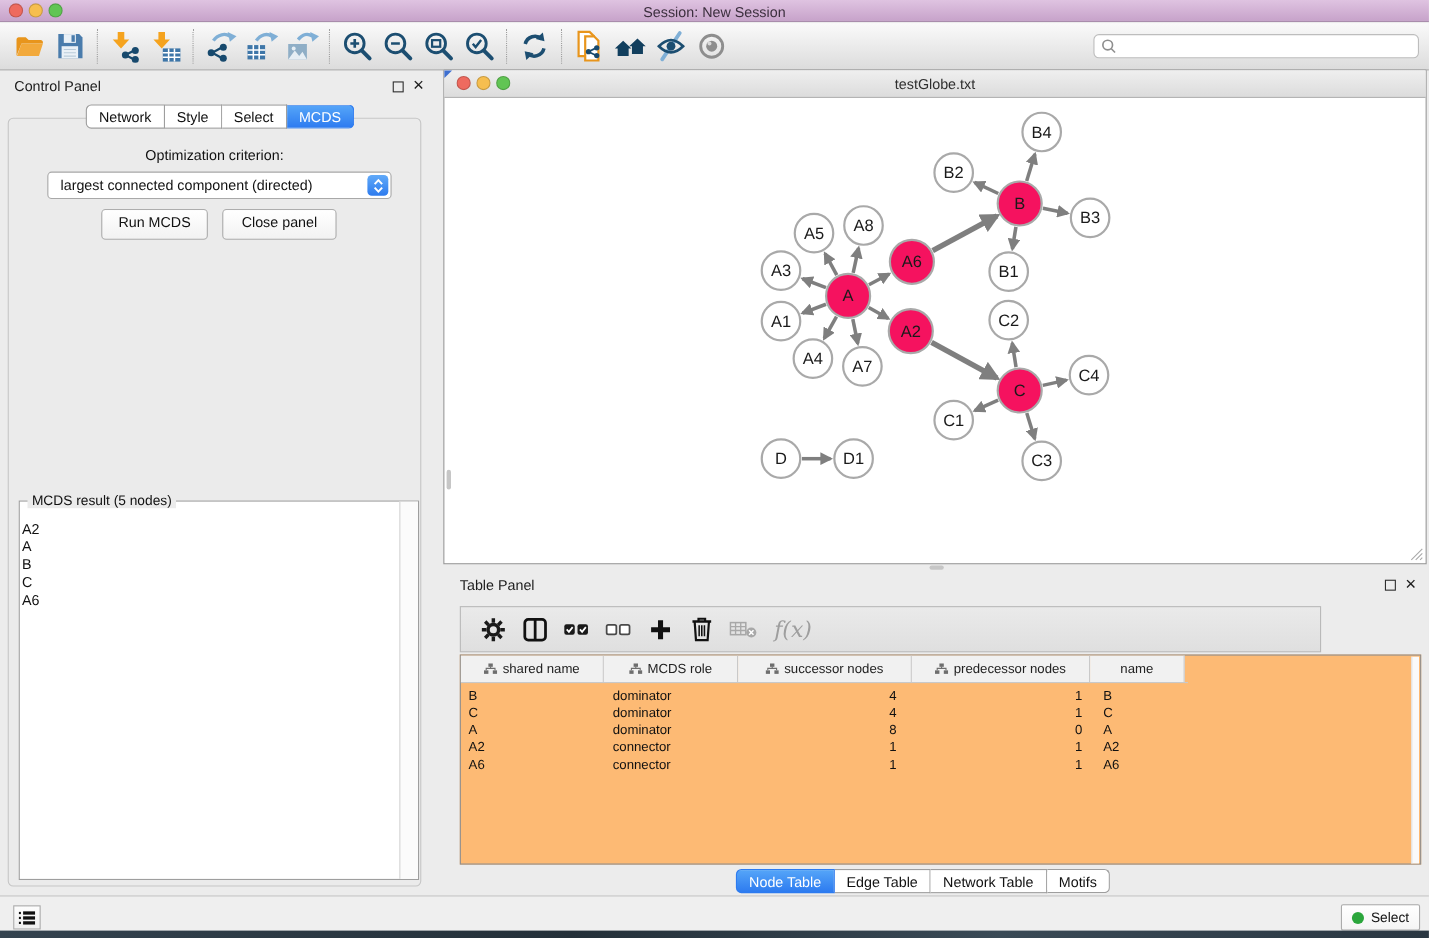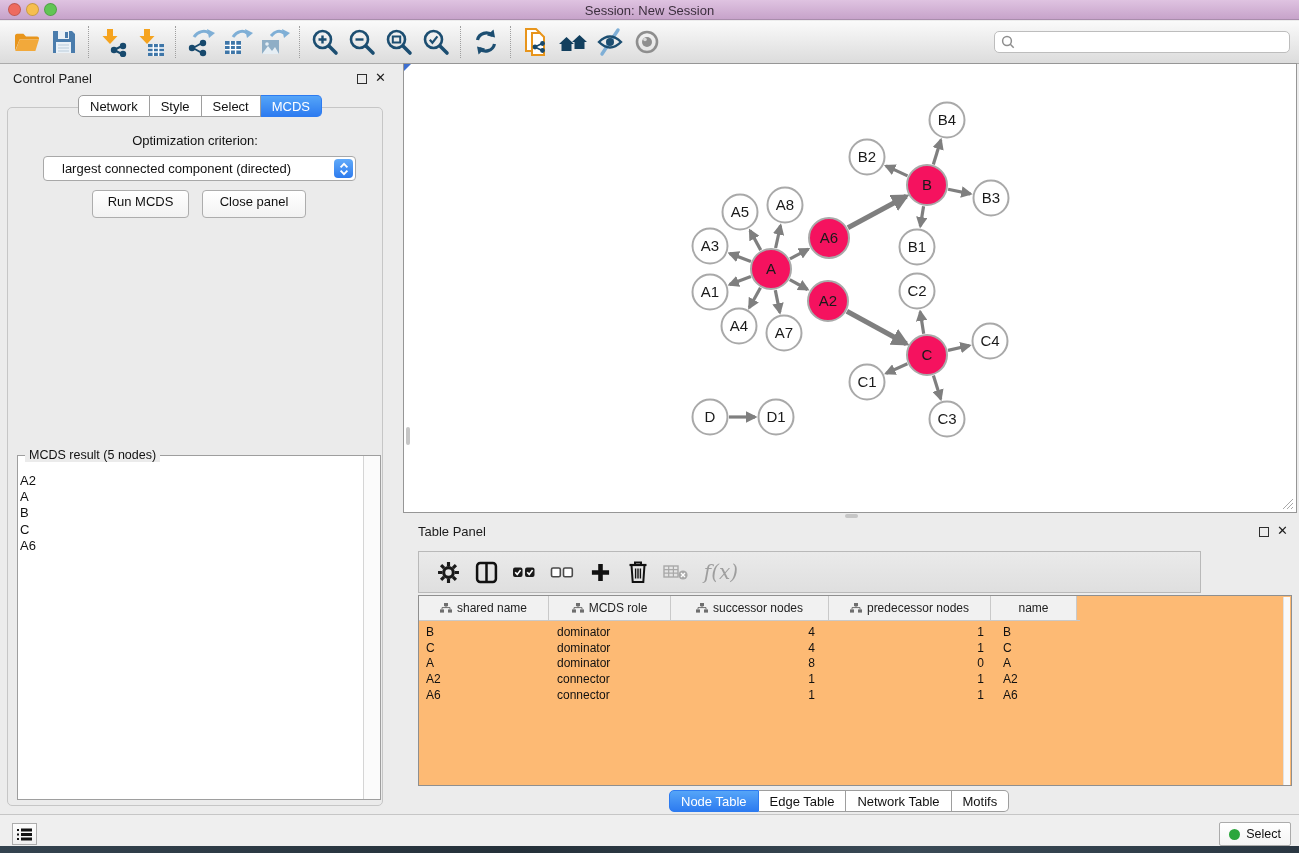--- a/index.html
+++ b/index.html
@@ -37,21 +37,21 @@
   .seg-tabs { display:flex;align-items:center; }
   #cp-tabs { left:78px; top:95px; }
   .seg-tab { background:#fff; border:1px solid #9E9E9E; border-left:none; font-size:13px;
     color:#111; padding:2px 11px; height:22px; line-height:17px; cursor:default; }
   .seg-tab:first-child { border-left:1px solid #9E9E9E; border-radius:5px 0 0 5px; }
   .seg-tab:last-child { border-radius:0 5px 5px 0; }
   .seg-tab.active { background:linear-gradient(var(--accent-light,#55A5F8),var(--accent,#2D7BF0));
     color:#fff; border-color:#2D7BF0; }
   #opt-label { left:7px; top:133px; width:376px; text-align:center; font-size:13px; color:#111; }
   #opt-select { left:43px; top:156px; width:313px; height:25px; background:#fff; border:1px solid #A8A8A8;
-    border-radius:4px; display:flex; align-items:center; font-size:13px; color:#111; padding-left:18px; }
+    border-radius:4px; display:flex; align-items:center; font-size:13px; color:#111; padding-left:11px; }
   #opt-stepper { position:absolute; right:2px; top:2px; width:19px; height:19px; border-radius:4px;
     background:linear-gradient(#61AAF9,#2D7BEE); display:flex; align-items:center; justify-content:center; }
   .cp-btn { top:190px; height:28px; background:linear-gradient(#FFFFFF,#F2F2F2); border:1px solid #ADADAD;
     border-radius:4px; font-size:13px; color:#111; text-align:center; line-height:21px; }
   #run-btn { left:92px; width:97px; }
   #closepanel-btn { left:202px; width:104px; }
   #mcds-fieldset { left:17px; top:455px; width:364px; height:345px; border:1px solid #9E9E9E; background:#fff; }
   #mcds-legend { left:25px; top:448px; font-size:12.5px; color:#111; background:#EBEBEB; padding:0 4px; }
   #mcds-list { left:20px; top:473px; width:330px; font-size:13px; color:#111; }
   #mcds-list div { height:16.2px; line-height:16.2px; }
@@ -279,20 +279,26 @@
 <div id="mcds-legend" class="abs">MCDS result (5 nodes)</div>
 <div id="mcds-list" class="abs">
     <div>A2</div>
     <div>A</div>
     <div>B</div>
     <div>C</div>
     <div>A6</div>
   </div>
 
 <div id="net-win" class="abs">
+  <div id="net-titlebar" class="abs">
+    <div class="tl t-red abs"></div>
+    <div class="tl t-yellow abs"></div>
+    <div class="tl t-green abs"></div>
+    <div id="net-title" class="abs">testGlobe.txt</div>
+  </div>
   <div id="net-corner" class="abs"></div>
   <svg id="graph-svg" class="abs" width="892" height="420" viewBox="0 0 892 420">
     <defs>
       <marker id="arrow" viewBox="0 0 10 10" refX="8" refY="5" markerWidth="3.6" markerHeight="3.6" orient="auto">
         <path d="M0 0L10 5L0 10z" fill="#7F7F7F"></path>
       </marker>
     </defs>
     <g id="edge-layer">
         <line x1="346.88250834253347" y1="187.5852837397005" x2="325.64964301426966" y2="195.5911182077344" stroke="#7F7F7F" stroke-width="3.2" marker-end="url(#arrow)"></line>
         <line x1="346.88250834253347" y1="172.4147162602995" x2="325.64964301426966" y2="164.4088817922656" stroke="#7F7F7F" stroke-width="3.2" marker-end="url(#arrow)"></line>

